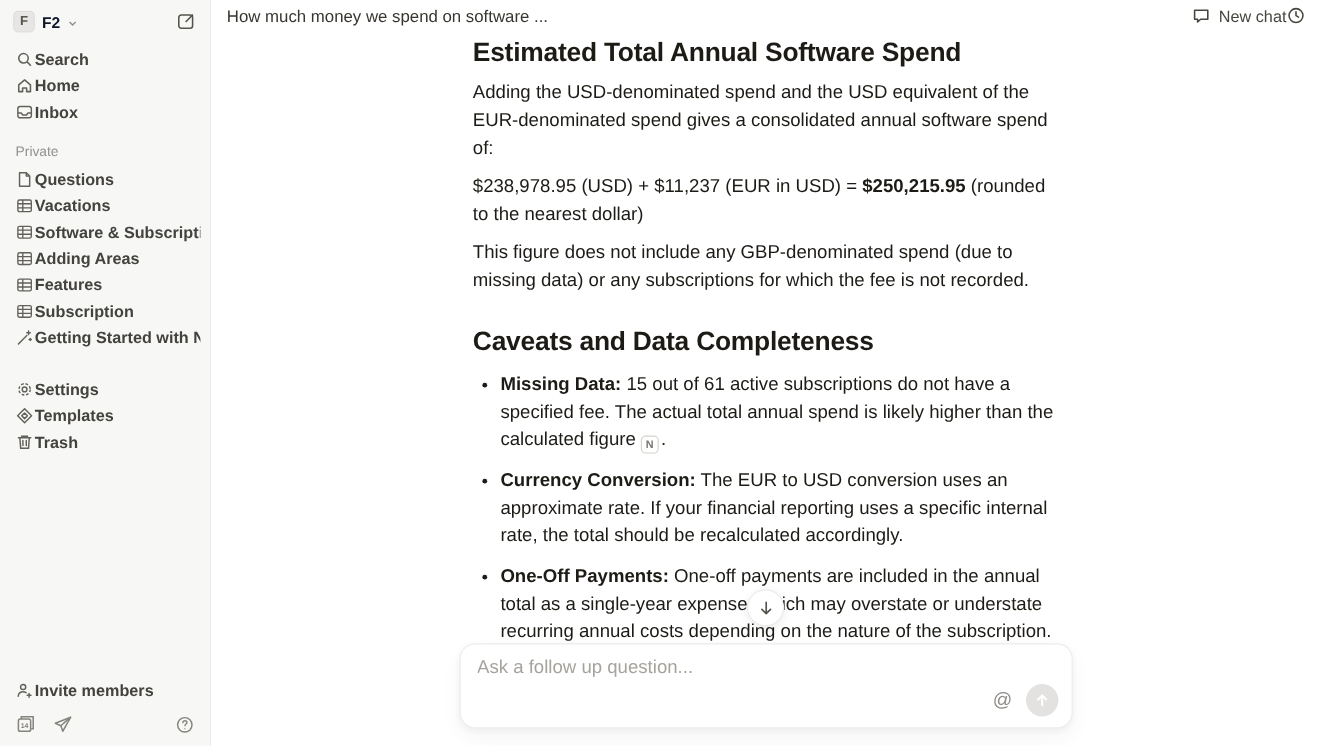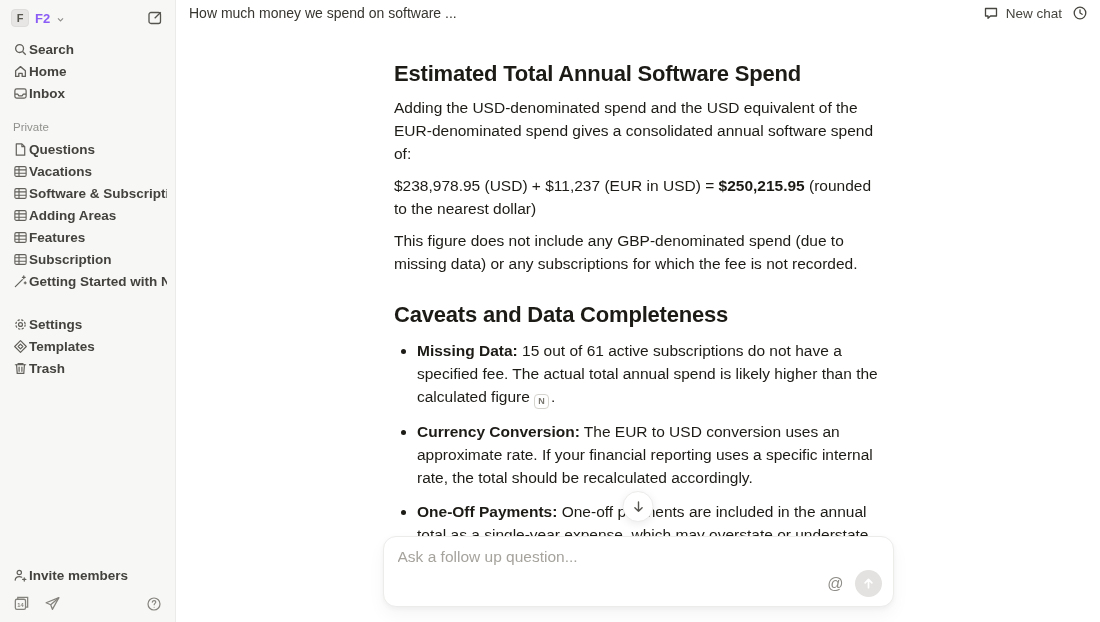--- a/index.html
+++ b/index.html
@@ -16,21 +16,21 @@
     width:176px; min-width:176px; height:100%;
     background:#f7f7f5; border-right:1px solid #ebebea;
     display:flex; flex-direction:column;
     padding:6px 8px 10px; font-size:13.5px; color:#43423e;
   }
   .ws-row { display:flex; align-items:center; gap:6px; padding:2px 2px 2px 3px; margin-bottom:8px; cursor:pointer; }
   .ws-avatar {
     width:18px; height:18px; border-radius:4px; background:#e7e6e4; border:1px solid #dedddb;
     color:#57564f; font-size:11px; font-weight:700; display:flex; align-items:center; justify-content:center;
   }
-  .ws-name { font-weight:600; font-size:13px; color:#8b5cf6; }
+  .ws-name { font-weight:600; font-size:13px; color:#0f172a; }
   .ws-chevron { color:#8f8e8b; margin-top:2px; }
   .compose-btn { margin-left:auto; color:#55544e; padding:2px; border-radius:4px; cursor:pointer; }
 
   .nav-item {
     display:flex; align-items:center; gap:1px;
     padding:3px 5px; border-radius:5px; cursor:pointer;
     color:#43423e; font-weight:700; white-space:nowrap; overflow:hidden;
     margin:1px 0;
   }
   .nav-icon { color:#63615c; flex:none; }
@@ -38,25 +38,25 @@
   .sys-group { margin-top:20px; }
   .sidebar-spacer { flex:1; }
   .bottom-icons { display:flex; align-items:center; gap:14px; padding:8px 5px 0; color:#85837d; }
   .bottom-icons .push-right { margin-left:auto; }
   .icon-btn { cursor:pointer; }
 
   
   .main { flex:1; position:relative; display:flex; flex-direction:column; background:#fff; }
   .topbar { display:flex; align-items:center; padding:5px 12px 4px 13px; flex:none; }
   .topbar-title { font-size:14px; color:#37352f; }
-  .topbar-right { margin-left:auto; display:flex; align-items:center; gap:10px; color:#46453f; }
+  .topbar-right { margin-left:auto; display:flex; align-items:center; color:#46453f; }
   .new-chat { display:flex; align-items:center; gap:7px; font-size:13.5px; cursor:pointer; }
   .history-btn { color:#46453f; cursor:pointer; }
 
-  .chat-scroll { flex:1; overflow:hidden;margin-top:30px; }
+  .chat-scroll { flex:1; overflow:hidden; }
   .article { width:488px; margin:6px auto 0; }
   .h2 { font-size:22px; font-weight:700; letter-spacing:-0.2px; color:#1d1b16; margin:27px 0 2px; }
   .h2.first { margin-top:3px; }
   .article p { font-size:15.5px; line-height:23px; margin:9px 0; }
   .article b { font-weight:700;text-align:center; }
   .article ul { margin:6px 0 4px; padding-left:23px; }
   .article li { font-size:15.5px; line-height:23px; margin:11px 0; }
   .badge {
     display:inline-flex; width:15px; height:15px; align-items:center; justify-content:center;
     border:1px solid #d6d4ce; border-radius:4px; background:#fff;

